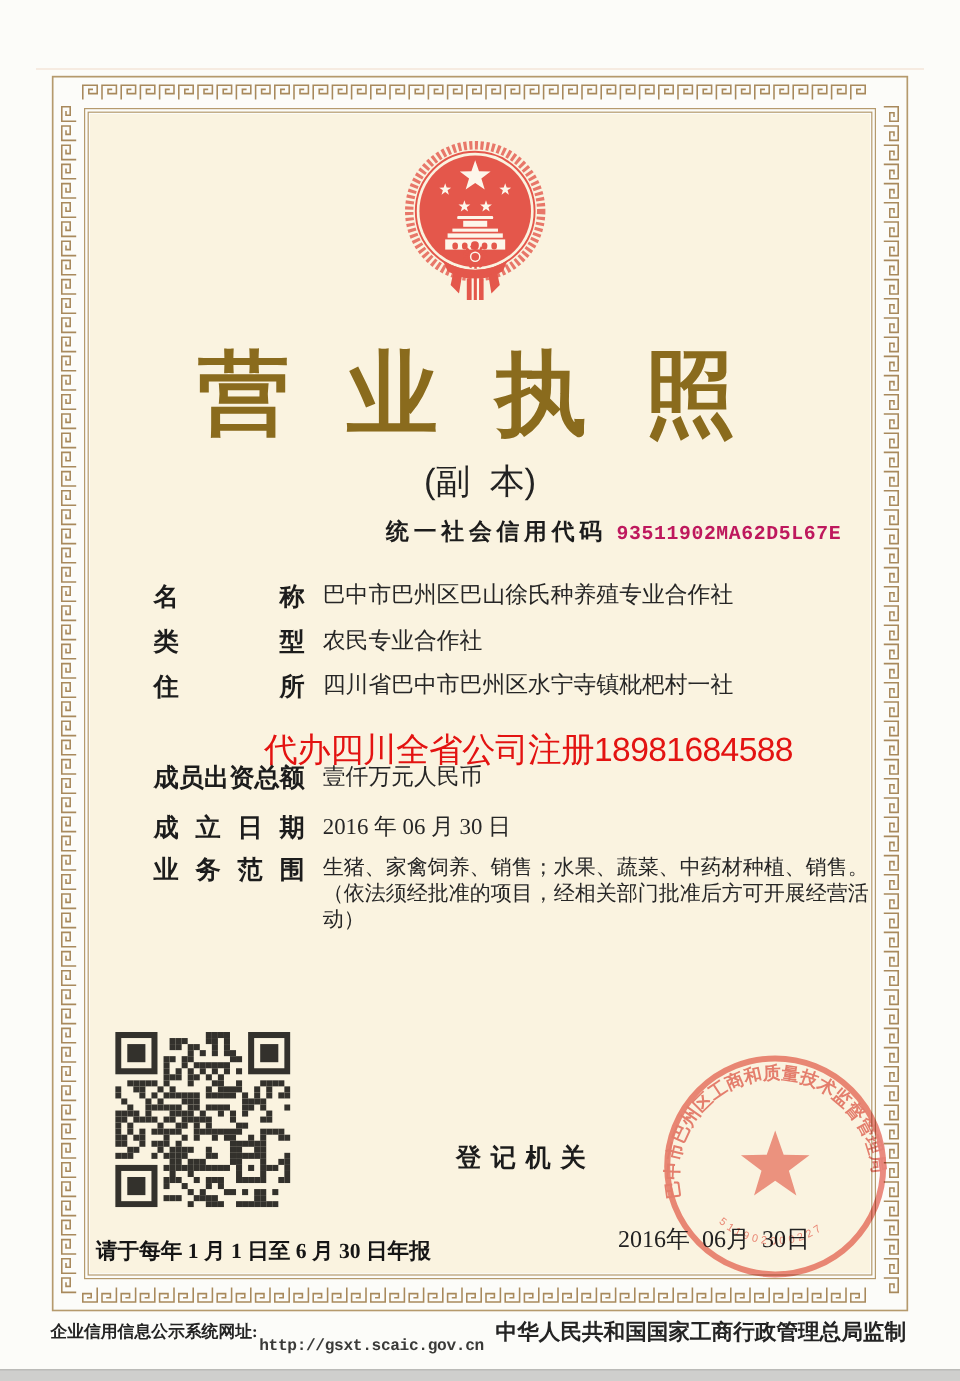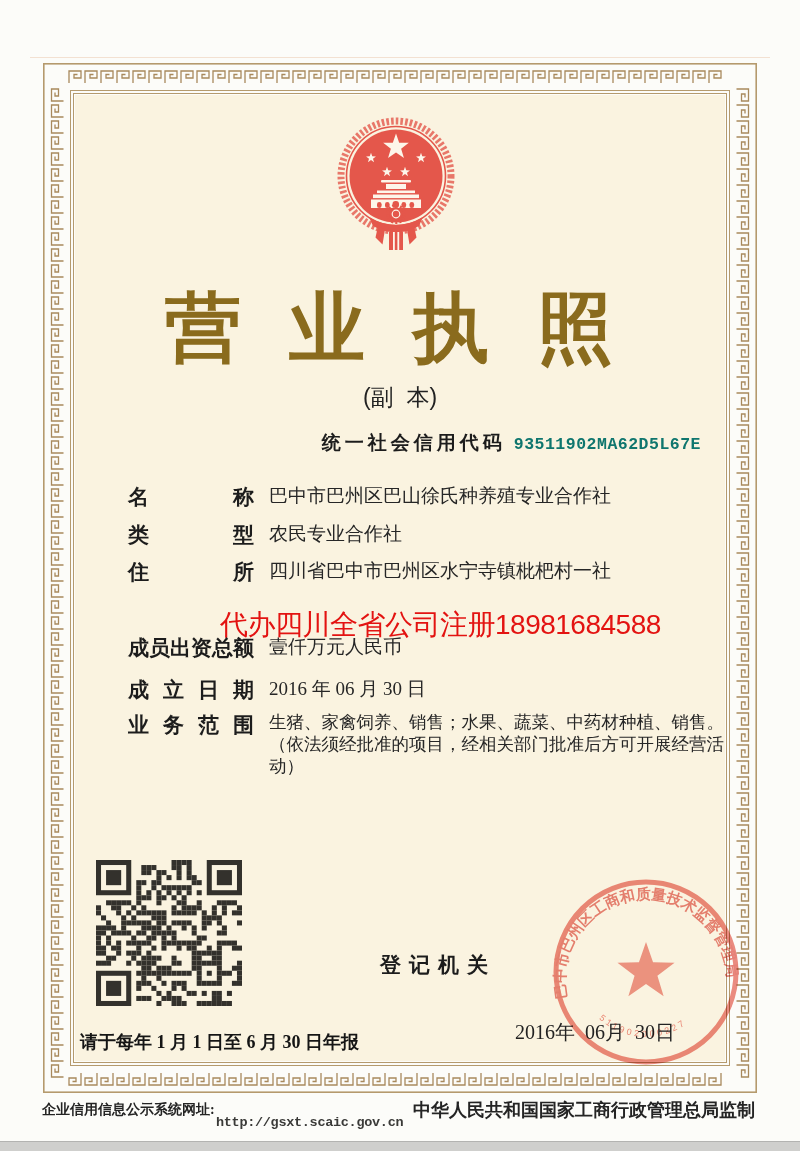--- a/index.html
+++ b/index.html
@@ -15,29 +15,29 @@
   #border-svg{left:43px;top:63px;}
   #paper{left:75px;top:95px;width:650px;height:966px;background:#faf3e0;}
 
   
   #emblem{left:337px;top:114px;}
 
   
   #title{left:0;top:278px;width:800px;text-align:center;font-size:76px;font-weight:700;
          font-family:"Liberation Sans","DejaVu Sans",sans-serif;color:#8a6b1d;
          letter-spacing:48px;padding-left:26px;box-sizing:border-box;white-space:nowrap;}
-  #subtitle{left:0;top:382px;width:800px;text-align:center;font-size:23px;color:#222;
+  #subtitle{left:0;top:382px;width:800px;text-align:center;font-size:29px;color:#222;
             font-family:"Liberation Sans","DejaVu Sans",sans-serif;white-space:pre;}
 
   
   #credit-line{right:99px;top:430px;white-space:nowrap;}
   #credit-line .lbl{font-family:"Liberation Sans","DejaVu Sans",sans-serif;font-weight:700;
                     font-size:19px;letter-spacing:4px;color:#1c1c1c;}
   #credit-line .code{font-family:"Liberation Mono","DejaVu Sans Mono",monospace;font-weight:700;
-                     font-size:16.5px;color:#0f766e;margin-left:8px;letter-spacing:.5px;}
+                     font-size:16.5px;color:#be185d;margin-left:8px;letter-spacing:.5px;}
 
   
   .row{position:absolute;left:128px;width:600px;white-space:nowrap;}
   .row .flabel{display:inline-block;width:126px;vertical-align:top;
                font-family:"Liberation Sans","DejaVu Sans",sans-serif;font-weight:700;
                font-size:21px;color:#1c1c1c;text-align:justify;text-align-last:justify;}
   .row .fvalue{display:inline-block;margin-left:11px;font-size:19px;color:#262626;vertical-align:baseline;}
   .r0{top:483px}.r1{top:521px}.r2{top:558px}.r3{top:596px}.r4{top:634px}.r5{top:676px}.r6{top:711px}
   .r6 .fvalue{white-space:normal;width:468px;font-size:17.5px;line-height:22px;}
 

